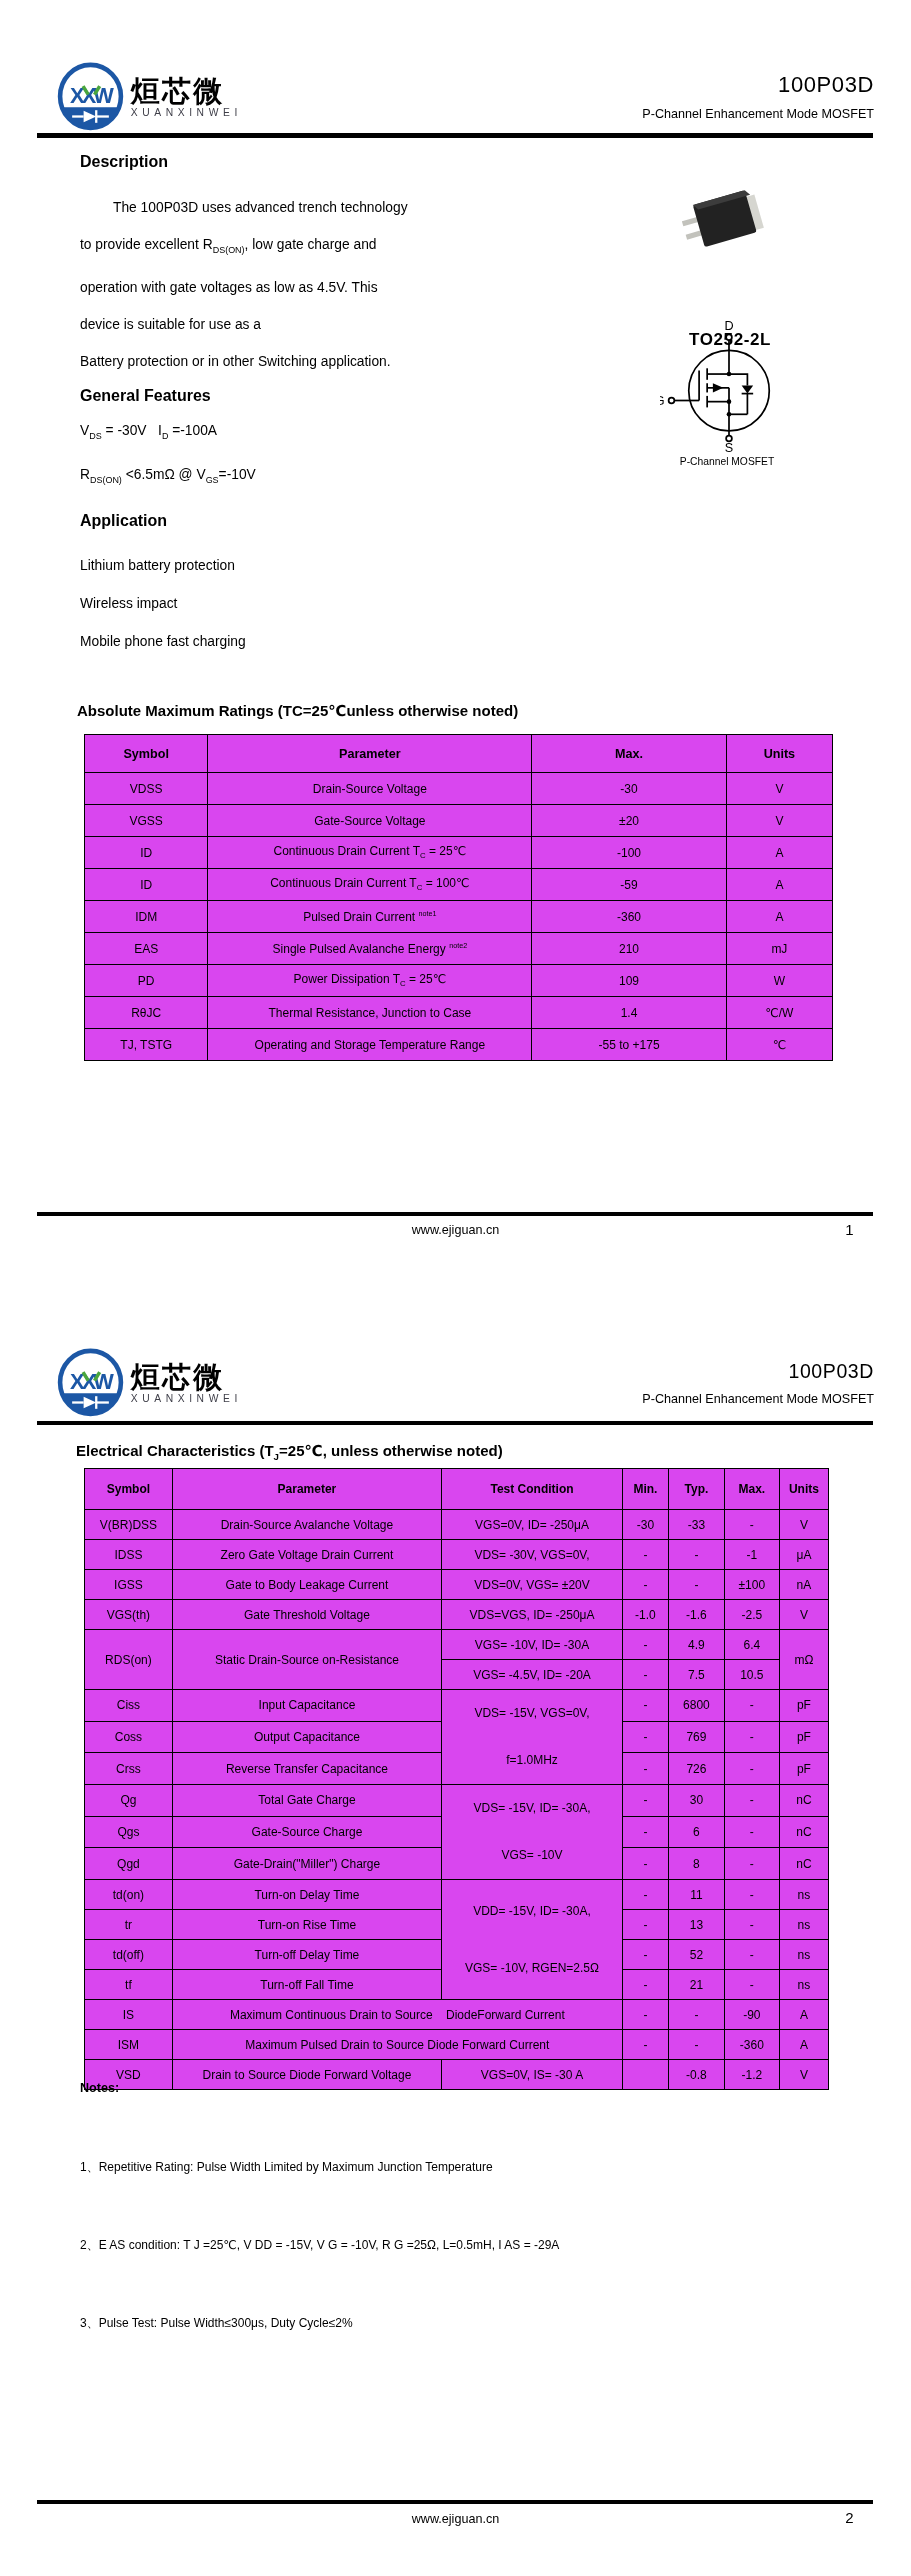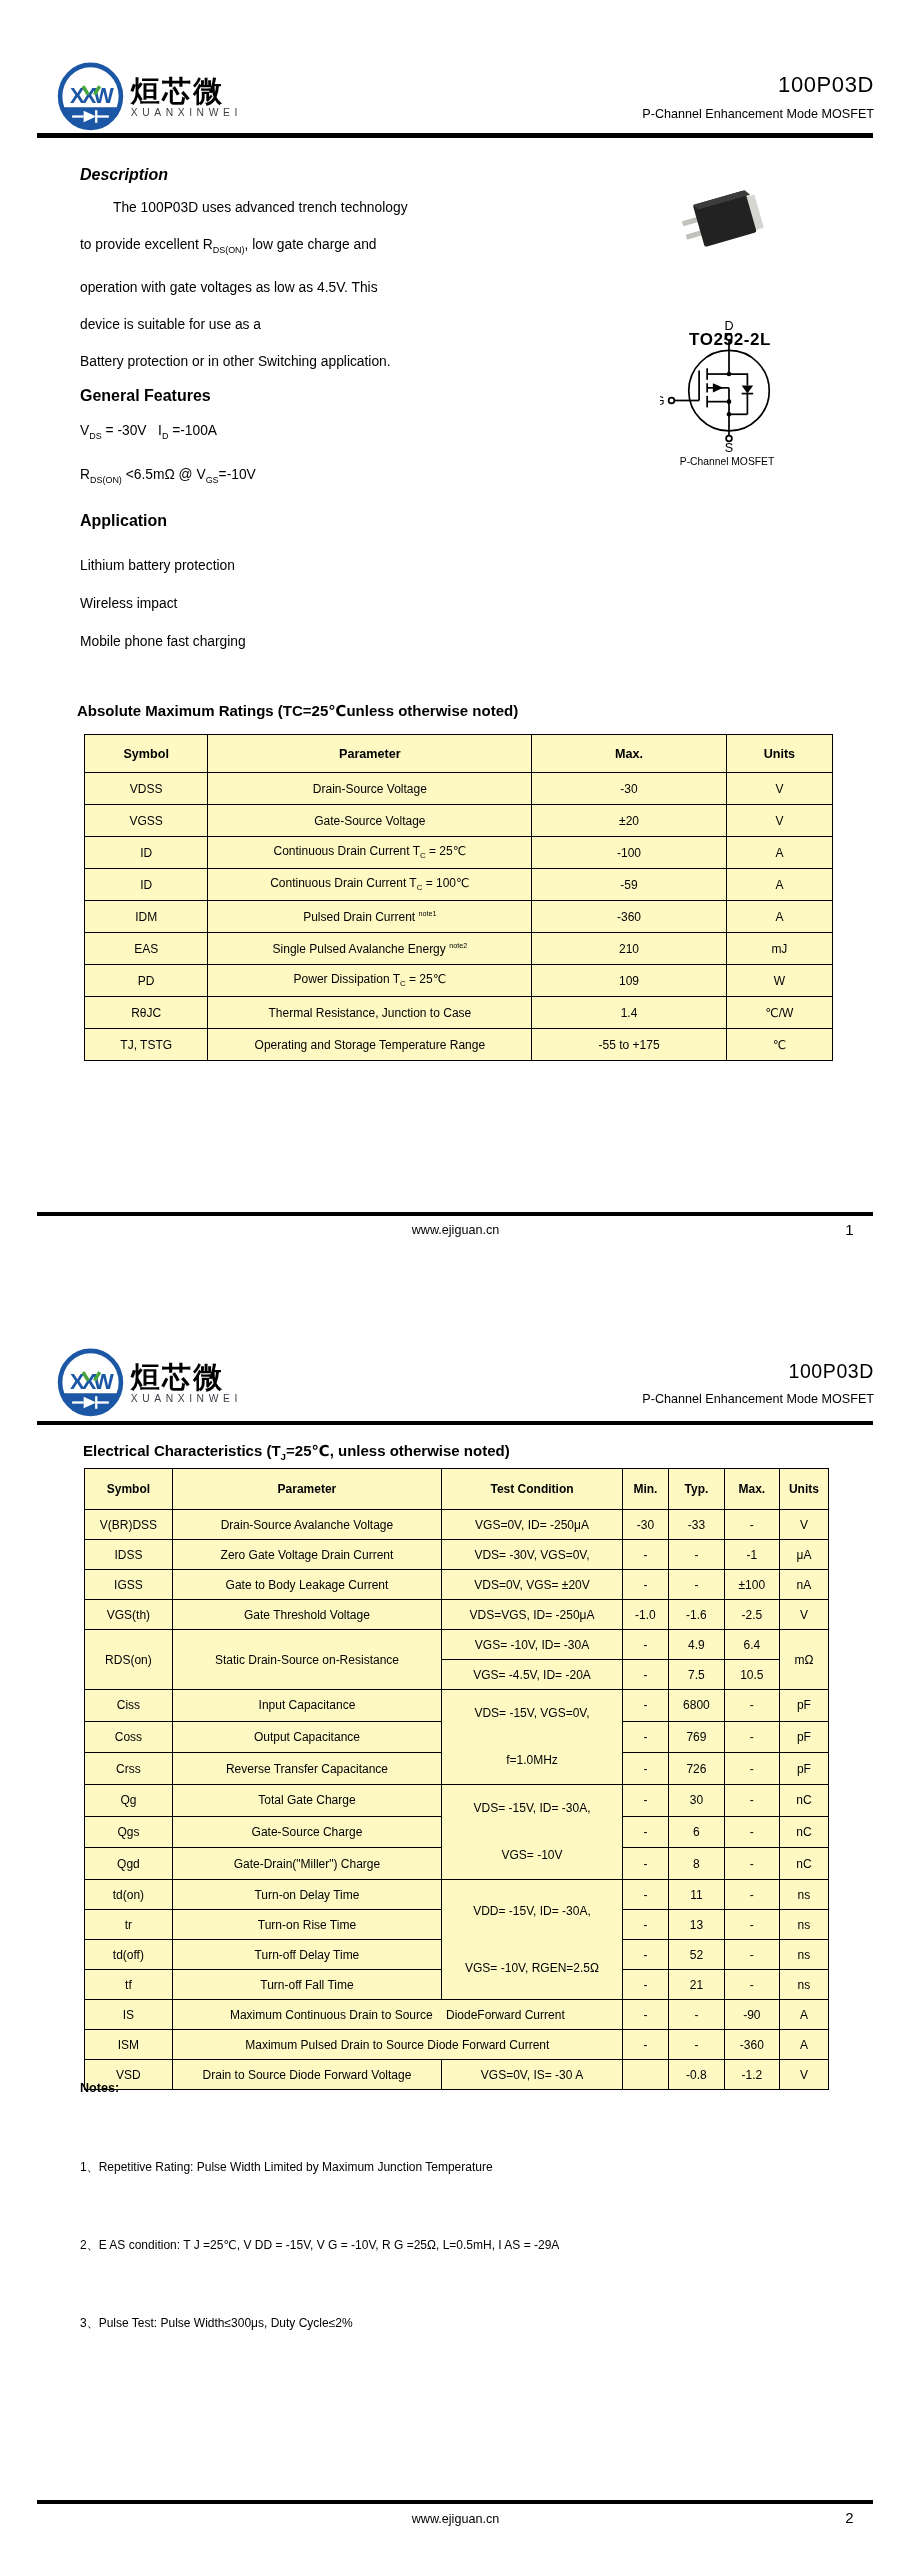--- a/index.html
+++ b/index.html
@@ -24,21 +24,21 @@
   .body-text { font-size: 13.8px; }
   .desc-line { line-height: 37px; white-space: pre; }
   .feat-line { white-space: pre; }
   .app-item { line-height: 38px; white-space: pre; }
 
   .pkg-label { font-size: 17px; font-weight: bold; text-align: center; letter-spacing: 0.6px; margin-top: 44px; }
   .pkg-caption { font-size: 10.3px; text-align: center; }
 
   .tbl-title { font-weight: bold; font-size: 15px; }
 
-  .dtable { border-collapse: collapse; table-layout: fixed; position: absolute; border: 1.7px solid #000; background: #fef9c3; }
+  .dtable { border-collapse: collapse; table-layout: fixed; position: absolute; border: 1.7px solid #000; background: #d946ef; }
   .dtable th, .dtable td { border: 1.1px solid #000; text-align: center; vertical-align: middle; padding: 0 2.3px; overflow: hidden; }
   .dtable th { font-weight: bold; }
   .amr { left: 84px; top: 734px; width: 749px; font-size: 12px; }
   .amr th { height: 38px; font-size: 12.6px; }
   .amr td { height: 32px; }
   .ec  { left: 84px; top: 1468px; width: 745px; font-size: 12px; }
   .ec th { height: 41px; }
   .ec td { height: 30px; }
   .tc-merged { white-space: pre-line; }
   .lh3 { line-height: 47px; }
@@ -72,21 +72,21 @@
   <div>
     <div class="logo-cn">烜芯微</div>
     <div class="logo-en">XUANXINWEI</div>
   </div>
 </div>
 
 <div class="abs partnum" style="top:72px;">100P03D</div>
 <div class="abs subtitle" style="top:107px;">P-Channel Enhancement Mode MOSFET</div>
 <div class="rule" style="top:133px; height:4.6px;"></div>
 
-<div class="abs sec-h" style="left:80px; top:166px;font-style:italic;">Description</div>
+<div class="abs sec-h" style="left:80px; top:153px;">Description</div>
 <div class="abs body-text" style="left:80px; top:189px; width:402px;">
   <div class="desc-line" style="padding-left:33px;">The 100P03D uses advanced trench technology</div>
   <div class="desc-line">to provide excellent R<sub>DS(ON)</sub>, low gate charge and</div>
   <div class="desc-line">operation with gate voltages as low as 4.5V. This</div>
   <div class="desc-line">device is suitable for use as a</div>
   <div class="desc-line">Battery protection or in other Switching application.</div>
 </div>
 
 <svg class="abs" style="left:682px; top:188px;" width="92" height="72" viewBox="0 0 160 125">
   <g transform="rotate(-16 80 62)">
@@ -238,21 +238,21 @@
   <div>
     <div class="logo-cn">烜芯微</div>
     <div class="logo-en">XUANXINWEI</div>
   </div>
 </div>
 
 <div class="abs partnum" style="top:1360px; font-size:19.5px;">100P03D</div>
 <div class="abs subtitle" style="top:1392px;">P-Channel Enhancement Mode MOSFET</div>
 <div class="rule" style="top:1421px; height:4px;"></div>
 
-<div class="abs tbl-title" style="left:83px; top:1442px;text-align:center;">Electrical Characteristics (T<sub>J</sub>=25℃, unless otherwise noted)</div>
+<div class="abs tbl-title" style="left:76px; top:1442px;text-align:center;">Electrical Characteristics (T<sub>J</sub>=25℃, unless otherwise noted)</div>
 <table class="dtable ec">
   <colgroup>
     <col style="width:11.8%">
       <col style="width:36.2%">
       <col style="width:24.3%">
     <col style="width:6.2%">
       <col style="width:7.5%">
       <col style="width:7.4%">
       <col style="width:6.6%">
   </colgroup>

